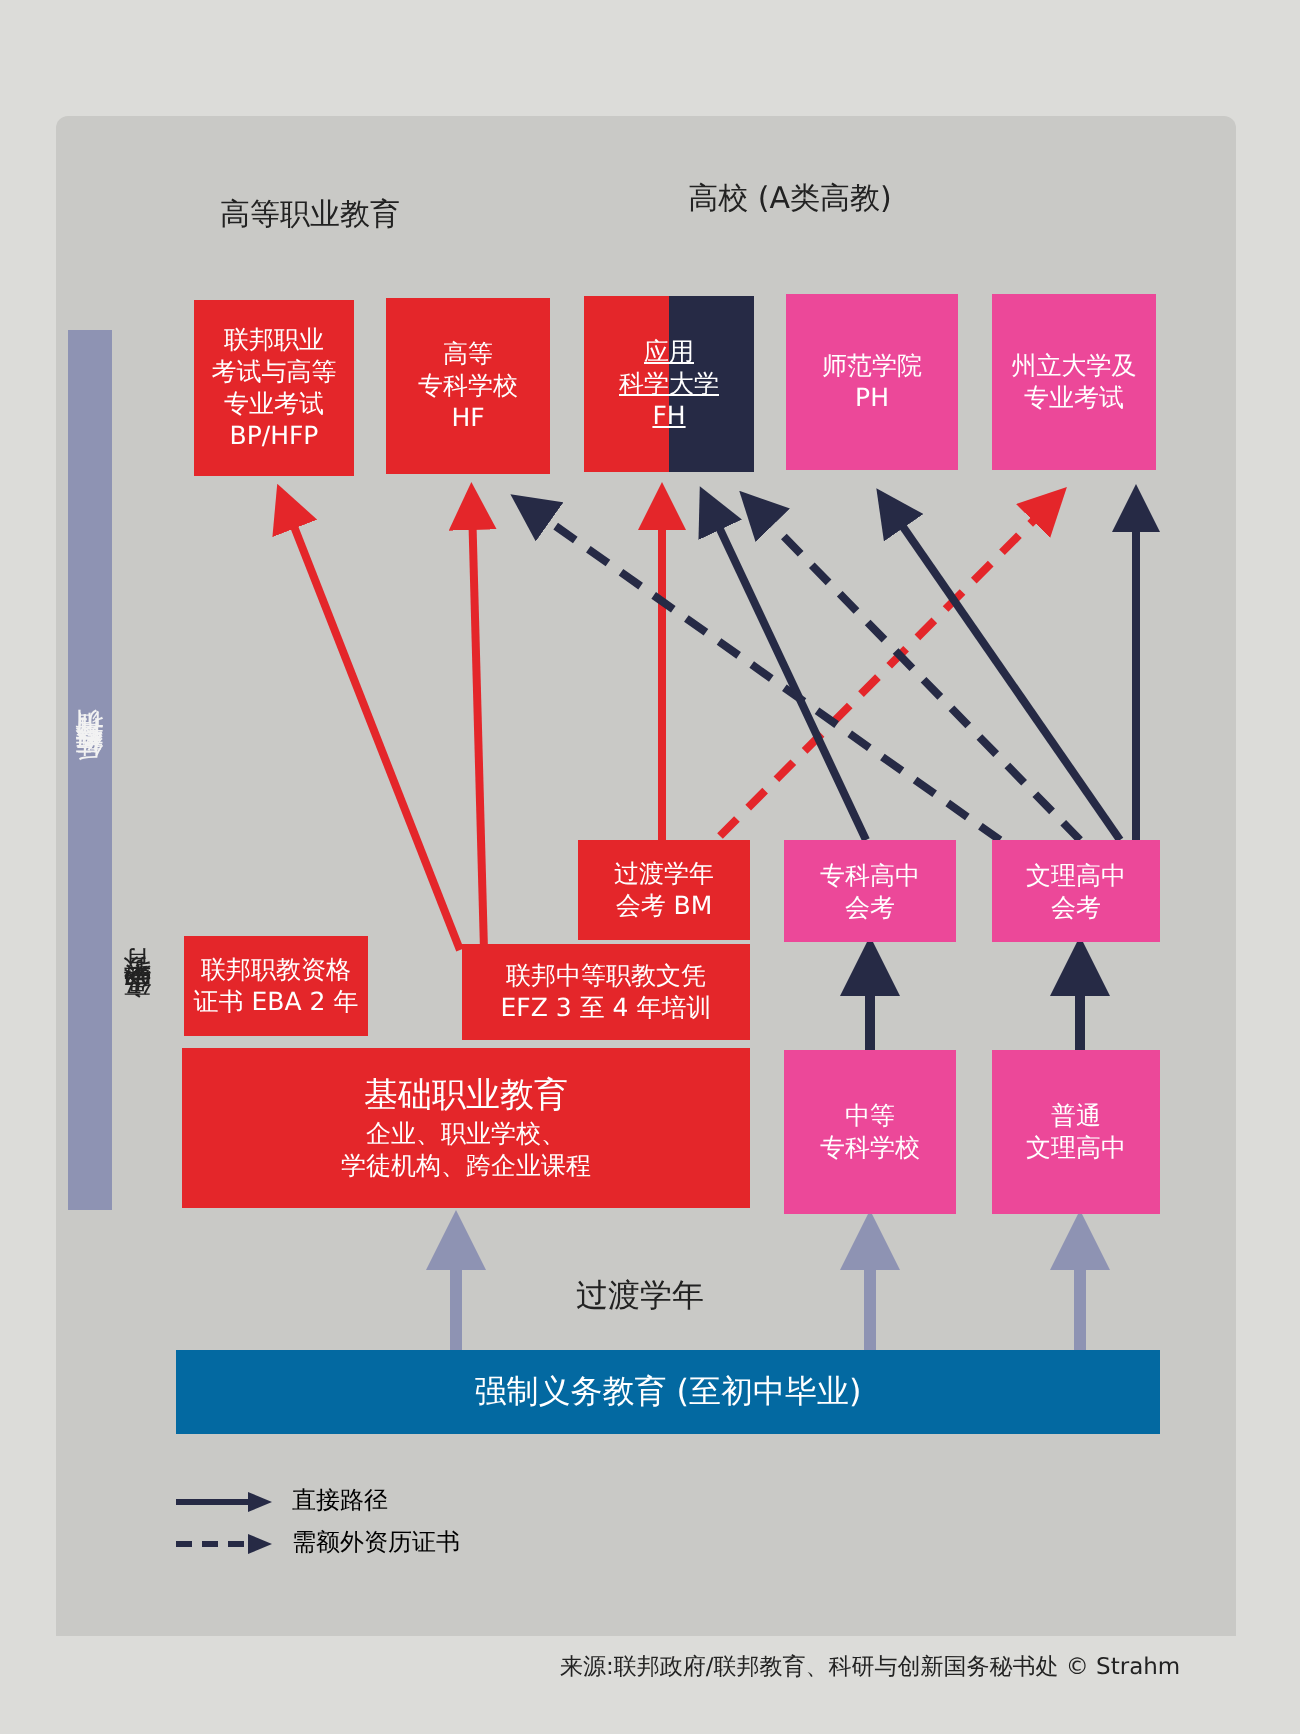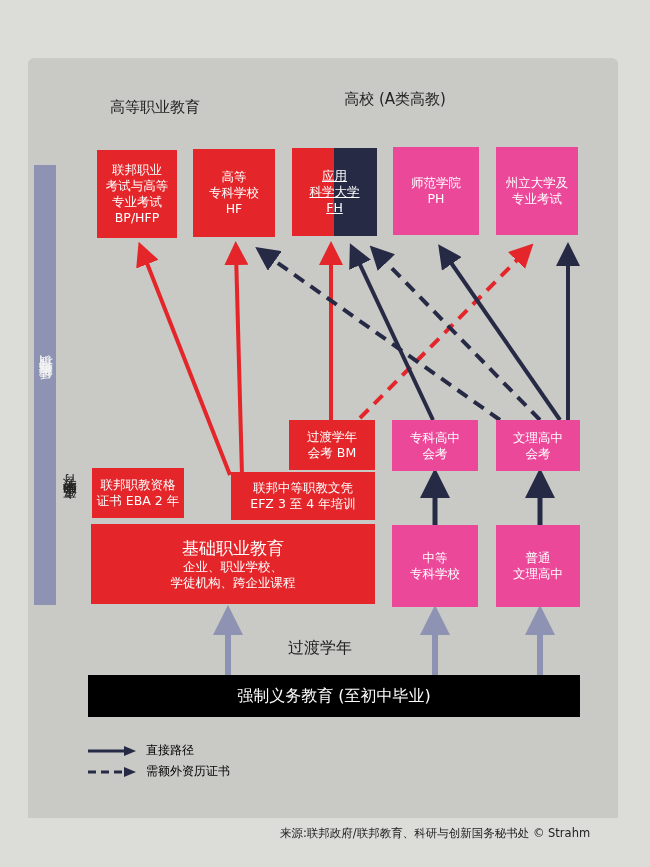--- a/index.html
+++ b/index.html
@@ -138,21 +138,21 @@
   <div>中等</div>
   <div>专科学校</div>
 </div>
 <div class="box navy" style="left:496px; top:525px; width:84px; height:82px;">
   <div>普通</div>
   <div>文理高中</div>
 </div>
 
 <div class="abs" style="left:288px; top:638px; font-size:16px; color:#222;">过渡学年</div>
 
-<div class="abs" style="left:88px; top:675px; width:492px; height:42px; background:#000000; display:flex; align-items:center; justify-content:center;">
+<div class="abs" style="left:88px; top:675px; width:492px; height:42px; background:#0369a1; display:flex; align-items:center; justify-content:center;">
   <span style="color:#ffffff; font-size:16px;">强制义务教育 (至初中毕业)</span>
 </div>
 
 <div class="legend-row" style="left:88px; top:742px;">
   <svg width="48" height="12">
     <line x1="0" y1="6" x2="38" y2="6" stroke="#262a45" stroke-width="3"></line>
     <path d="M36,1 L48,6 L36,11 Z" fill="#262a45"></path>
   </svg>
   <span>直接路径</span>
 </div>

